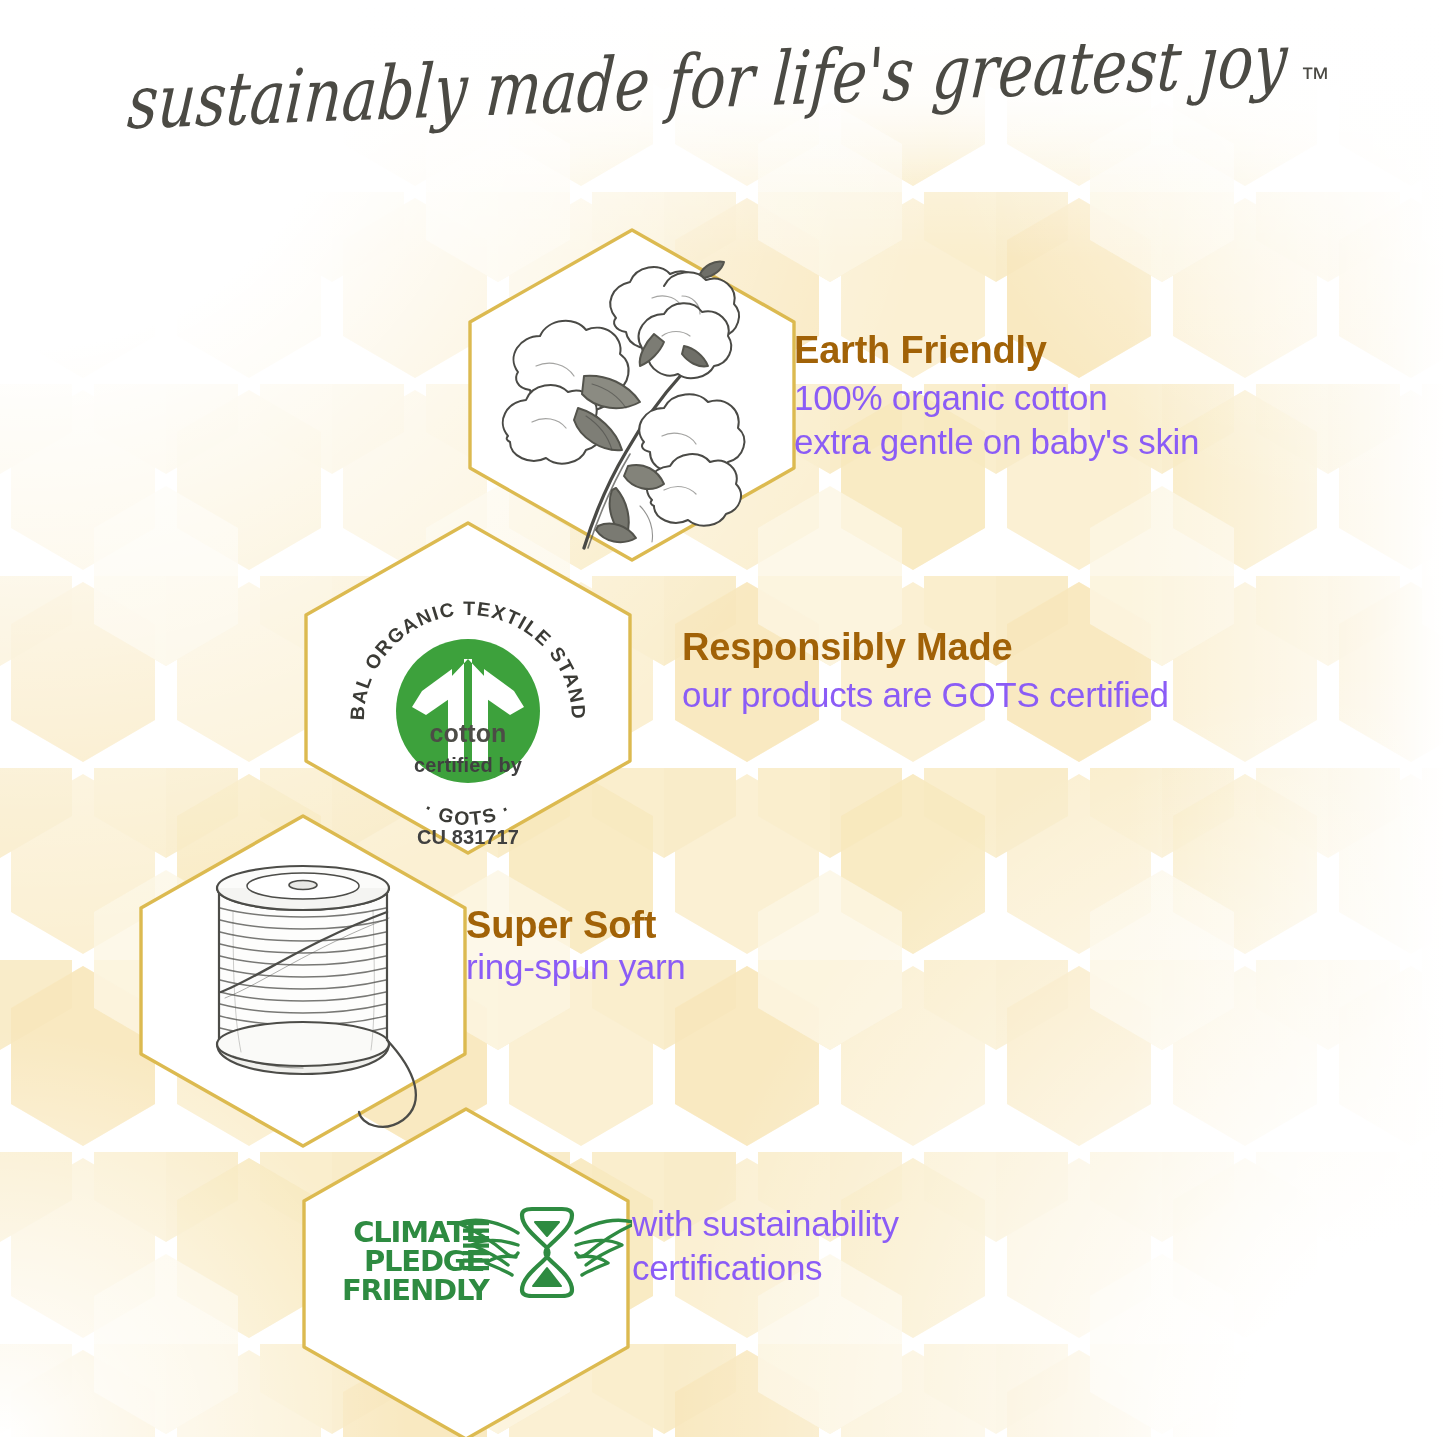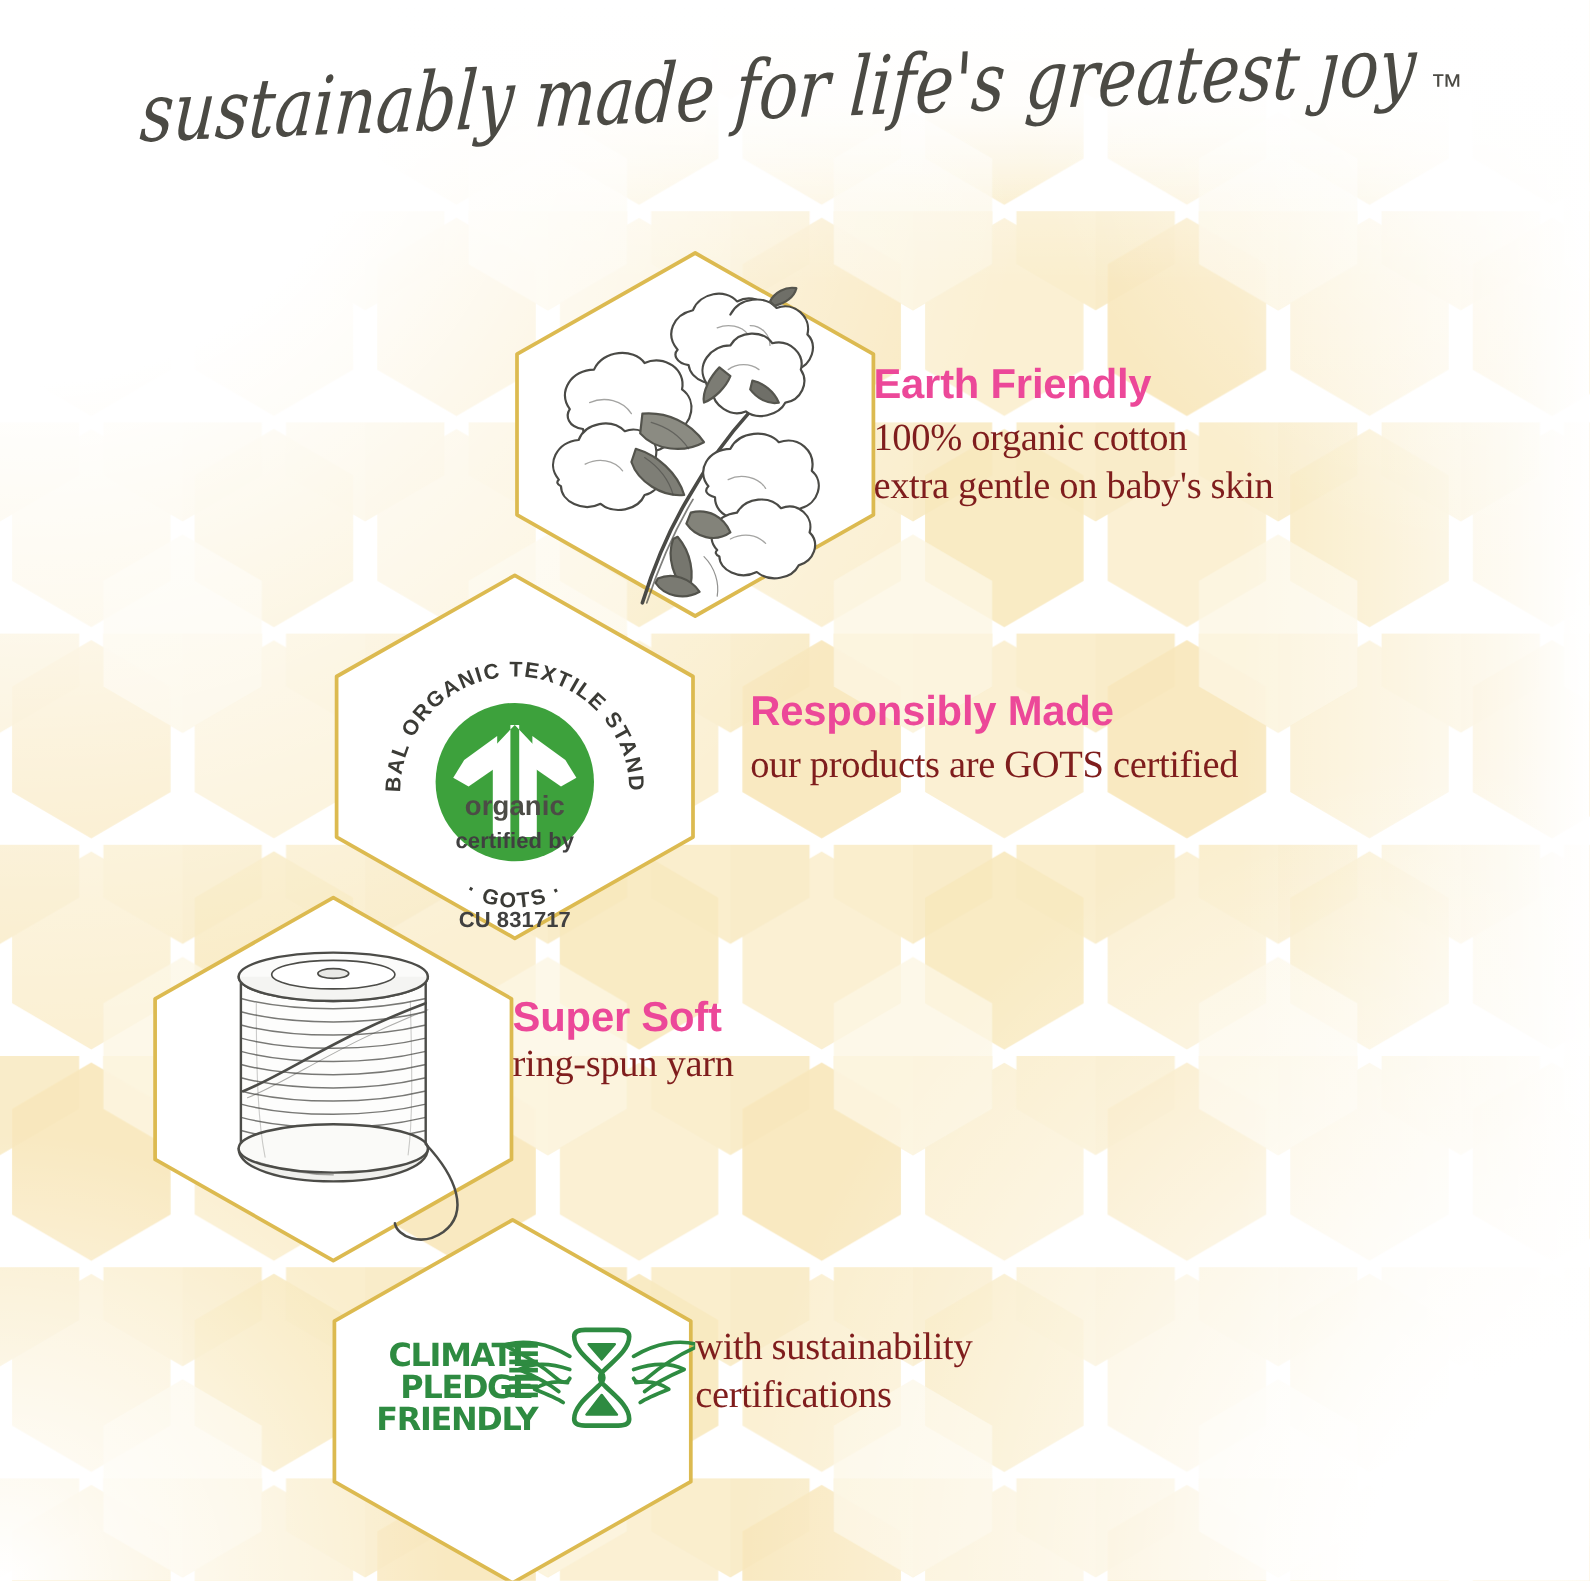--- a/index.html
+++ b/index.html
@@ -33,28 +33,28 @@
   #headline svg{display:block;}
 
   
   .feature{position:absolute;}
   .hexwrap{position:absolute;}
   .hexwrap svg{display:block;position:absolute;left:0;top:0;}
   .hexart{position:absolute;left:0;top:0;width:100%;height:100%;}
 
   .textblock{position:absolute;}
   .f-title{
-    font-size:38px;font-weight:bold;color:#ec4899;
+    font-size:38px;font-weight:bold;color:#a16207;
     letter-spacing:-.2px;line-height:1.06;white-space:nowrap;
     font-family:"Liberation Sans", sans-serif;
   }
   .f-sub{
-    font-size:35px;font-weight:normal;color:#7f1d1d;
+    font-size:35px;font-weight:normal;color:#8b5cf6;
     line-height:1.26;letter-spacing:-.3px;white-space:nowrap;
-    font-family:Liberation Serif, serif;
+    font-family:Liberation Sans, sans-serif;
   }
 
   
   .gots-caption-1{
     font-size:25px;font-weight:bold;color:#4c4c46;text-align:center;
     letter-spacing:.1px;
   }
   .gots-caption-2{
     font-size:20px;font-weight:bold;color:#404040;text-align:center;
     line-height:1.22;letter-spacing:.1px;
@@ -185,21 +185,21 @@
 
           <circle cx="166" cy="192" r="72" fill="#3da13c"></circle>
 
           <g fill="#ffffff">
             <path d="M166 140 L132 176 L146 176 L146 242 L162 242 L162 176 L162 140 Z"></path>
             <path d="M166 140 L200 176 L186 176 L186 242 L170 242 L170 176 L170 140 Z"></path>
             <path d="M150 150 L120 172 L110 188 L124 196 L150 178 Z"></path>
             <path d="M182 150 L212 172 L222 188 L208 196 L182 178 Z"></path>
           </g>
         </svg>
-        <div class="gots-caption-1" style="position:absolute;left:0;top:200px;width:332px;">organic</div>
+        <div class="gots-caption-1" style="position:absolute;left:0;top:200px;width:332px;">cotton</div>
         <div class="gots-caption-2" style="position:absolute;left:0;top:234px;width:332px;">certified by</div>
         <div class="gots-caption-2" style="position:absolute;left:0;top:258px;width:332px;margin-top:48px;">CU 831717</div>
       </div>
     </div>
 
     <div class="textblock" style="left:634px;top:627px;margin-left:48px;">
       <div class="f-title">Responsibly Made</div>
       <div class="f-sub" style="margin-top:6px;">our products are GOTS certified</div>
     </div>
   </div>

